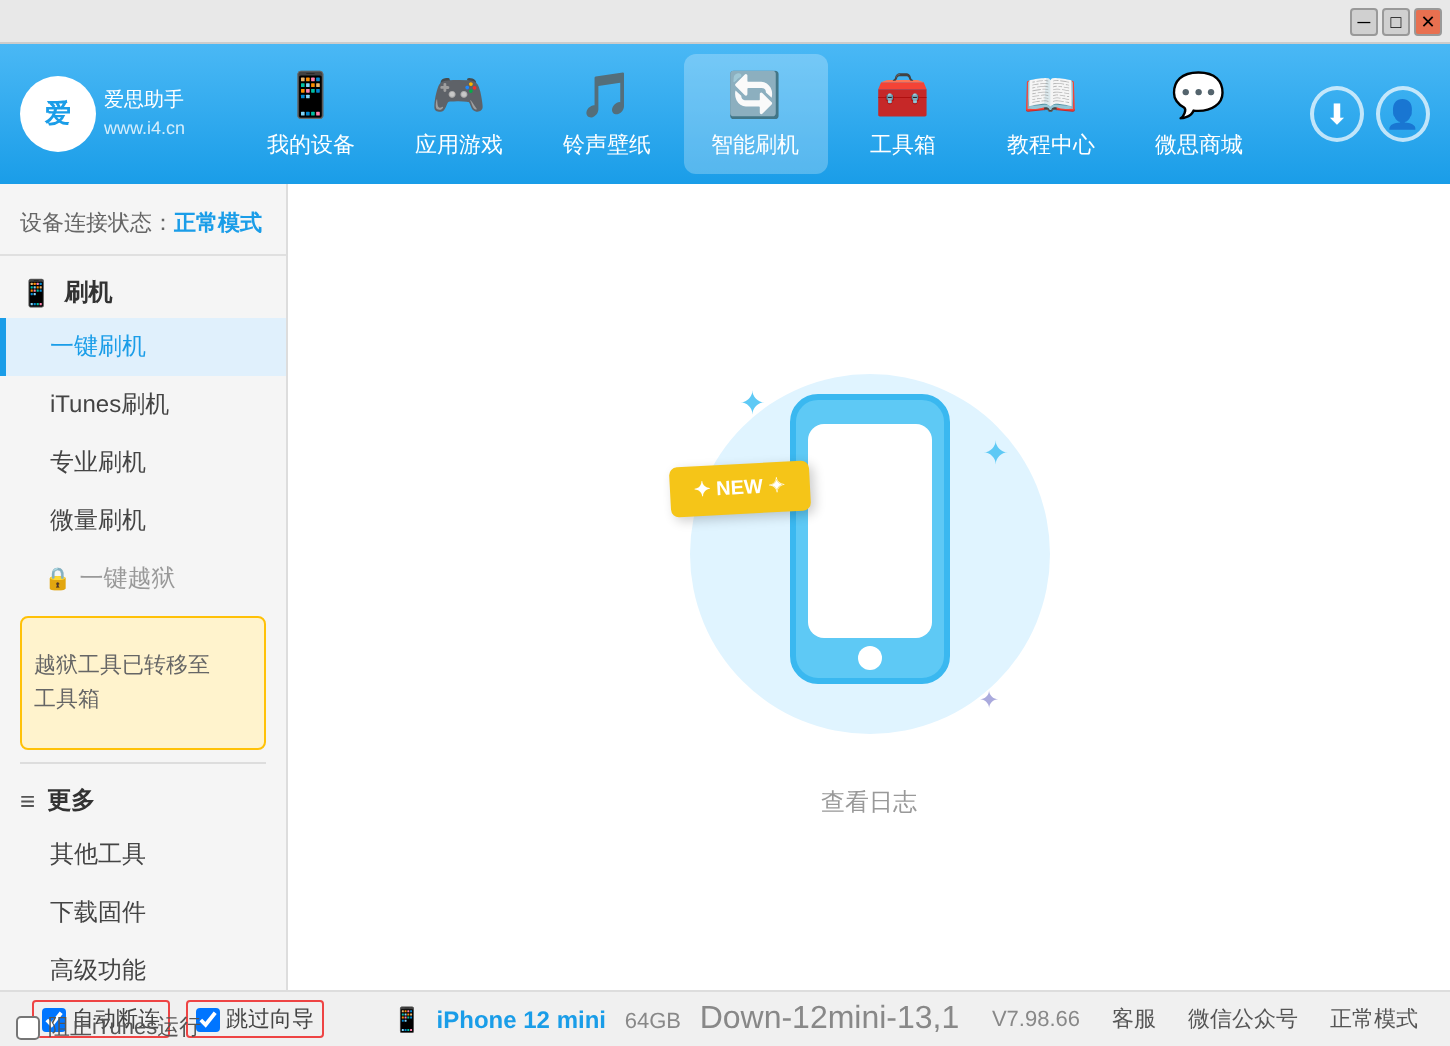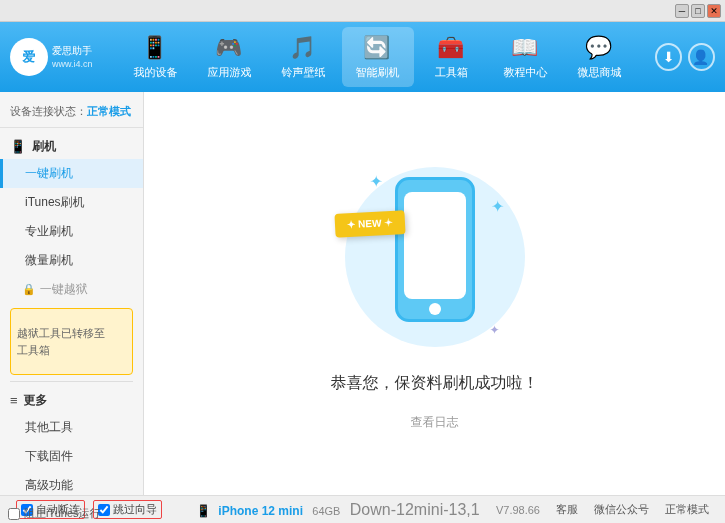--- a/index.html
+++ b/index.html
@@ -471,21 +471,20 @@
         <div class="phone-shape">
           <div class="phone-screen"></div>
           <div class="phone-home-btn"></div>
         </div>
 
         <div class="new-badge">
           <div style="font-size:10px; margin-bottom:1px;">✦ NEW ✦</div>
         </div>
       </div>
 
-      <div class="success-text">恭喜您，保资料刷机成功啦！</div>
       <div class="secondary-link">查看日志</div>
     </div>
   </div>
 </div>
 
 <div class="bottom-bar" style="position:relative;">
   <div class="bottom-left">
     <label class="checkbox-item">
       <input type="checkbox" class="checkbox-input" checked="" style="">
       <span class="checkbox-label">自动断连</span>

